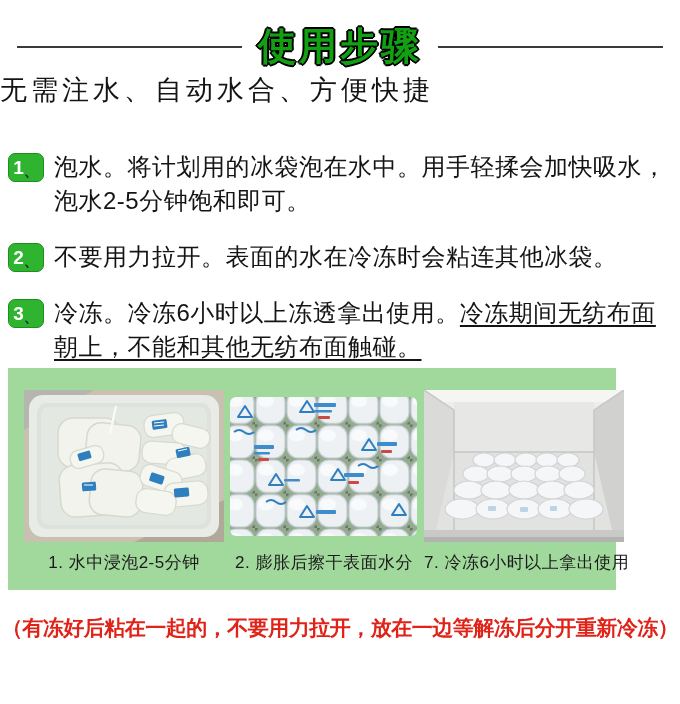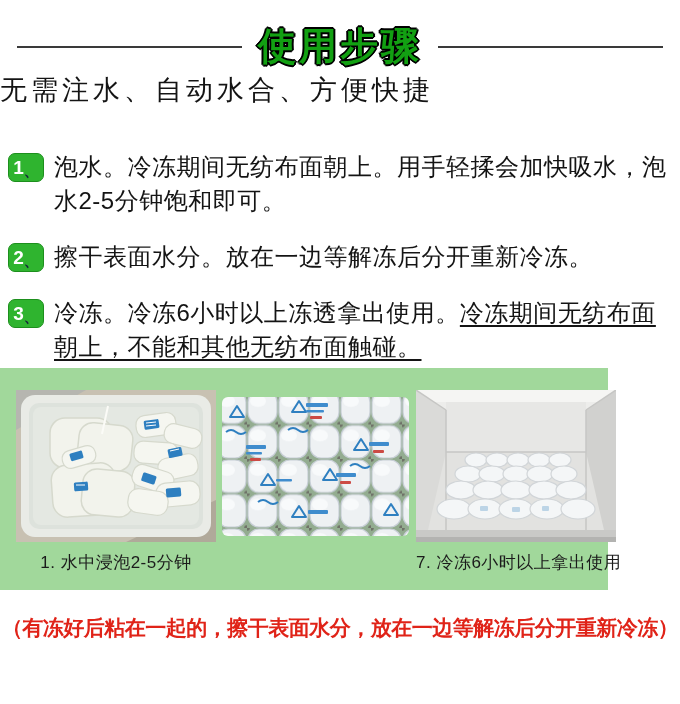--- a/index.html
+++ b/index.html
@@ -42,21 +42,21 @@
   .badge .num{color:#ffffff;font-size:19px;}
   .badge .dun{color:#14233a;font-size:15px;margin-top:6px;}
   .step p{
     margin:0;flex:1;font-size:24px;line-height:34px;color:#141414;
     letter-spacing:0.5px;font-weight:500;
   }
   .u{text-decoration:underline;text-decoration-thickness:2px;text-underline-offset:4px;}
 
   
   .band{
-    position:absolute;top:368px;left:0;width:608px;height:222px;
+    position:absolute;top:368px;left:8px;width:608px;height:222px;
     background:#a1d89b;
   }
   .figures{
     display:flex;justify-content:space-between;
     padding:22px 16px 0 16px;
   }
   .figure{width:200px;}
   .photo{width:200px;height:152px;display:block;}
   .caption{
     margin-top:9px;text-align:center;font-size:17px;color:#1b1b1b;
@@ -82,29 +82,29 @@
   </div>
   <div class="subtitle">无需注水、自动水合、方便快捷</div>
 
   <div class="steps">
 
     <div class="step">
       <span class="badge">
           <span class="num">1</span>
           <span class="dun">、</span>
         </span>
-      <p><span>泡水。冷冻期间无纺布面朝上。用手轻揉会加快吸水，泡水2-5分钟饱和即可。</span><span class="u"></span></p>
+      <p><span>泡水。将计划用的冰袋泡在水中。用手轻揉会加快吸水，泡水2-5分钟饱和即可。</span><span class="u"></span></p>
     </div>
 
     <div class="step">
       <span class="badge">
           <span class="num">2</span>
           <span class="dun">、</span>
         </span>
-      <p><span>擦干表面水分。放在一边等解冻后分开重新冷冻。</span><span class="u"></span></p>
+      <p><span>不要用力拉开。表面的水在冷冻时会粘连其他冰袋。</span><span class="u"></span></p>
     </div>
 
     <div class="step">
       <span class="badge">
           <span class="num">3</span>
           <span class="dun">、</span>
         </span>
       <p><span>冷冻。冷冻6小时以上冻透拿出使用。</span><span class="u">冷冻期间无纺布面朝上，不能和其他无纺布面触碰。</span></p>
     </div>
 
@@ -198,20 +198,21 @@
             <rect x="157" y="60" width="11" height="3" rx="1"></rect>
             <rect x="124" y="91" width="11" height="3" rx="1"></rect>
           </g>
           <g fill="none" stroke="#2e7fc0" stroke-width="2">
             <path d="M10 42 q5 -4 10 0 q5 4 10 0"></path>
             <path d="M72 40 q5 -4 10 0 q5 4 10 0"></path>
             <path d="M134 76 q5 -4 10 0 q5 4 10 0"></path>
             <path d="M42 112 q5 -4 10 0 q5 4 10 0"></path>
           </g>
         </svg>
+        <div class="caption">2. 膨胀后擦干表面水分</div>
       </div>
 
       <div class="figure">
         <svg class="photo" viewBox="0 0 200 152">
           <rect width="200" height="152" fill="#ededeb"></rect>
           <rect x="0" y="0" width="200" height="12" fill="#f5f5f3"></rect>
           <rect x="30" y="12" width="140" height="50" fill="#e7e7e5"></rect>
           <polygon points="0,0 30,20 30,140 0,152" fill="#dadad8"></polygon>
           <polygon points="200,0 170,20 170,140 200,152" fill="#d1d1cf"></polygon>
           <polygon points="30,62 170,62 188,140 12,140" fill="#e2e2e0"></polygon>
@@ -252,15 +253,15 @@
           </g>
           <rect x="0" y="140" width="200" height="7" fill="#c9c9c7"></rect>
           <rect x="0" y="147" width="200" height="5" fill="#b3b3b1"></rect>
         </svg>
         <div class="caption">7. 冷冻6小时以上拿出使用</div>
       </div>
 
     </div>
   </div>
 
-  <div class="note">（有冻好后粘在一起的，擦干表面水分，放在一边等解冻后分开重新冷冻）</div>
+  <div class="note">（有冻好后粘在一起的，不要用力拉开，放在一边等解冻后分开重新冷冻）</div>
 
 </div>
 
 </body></html>

